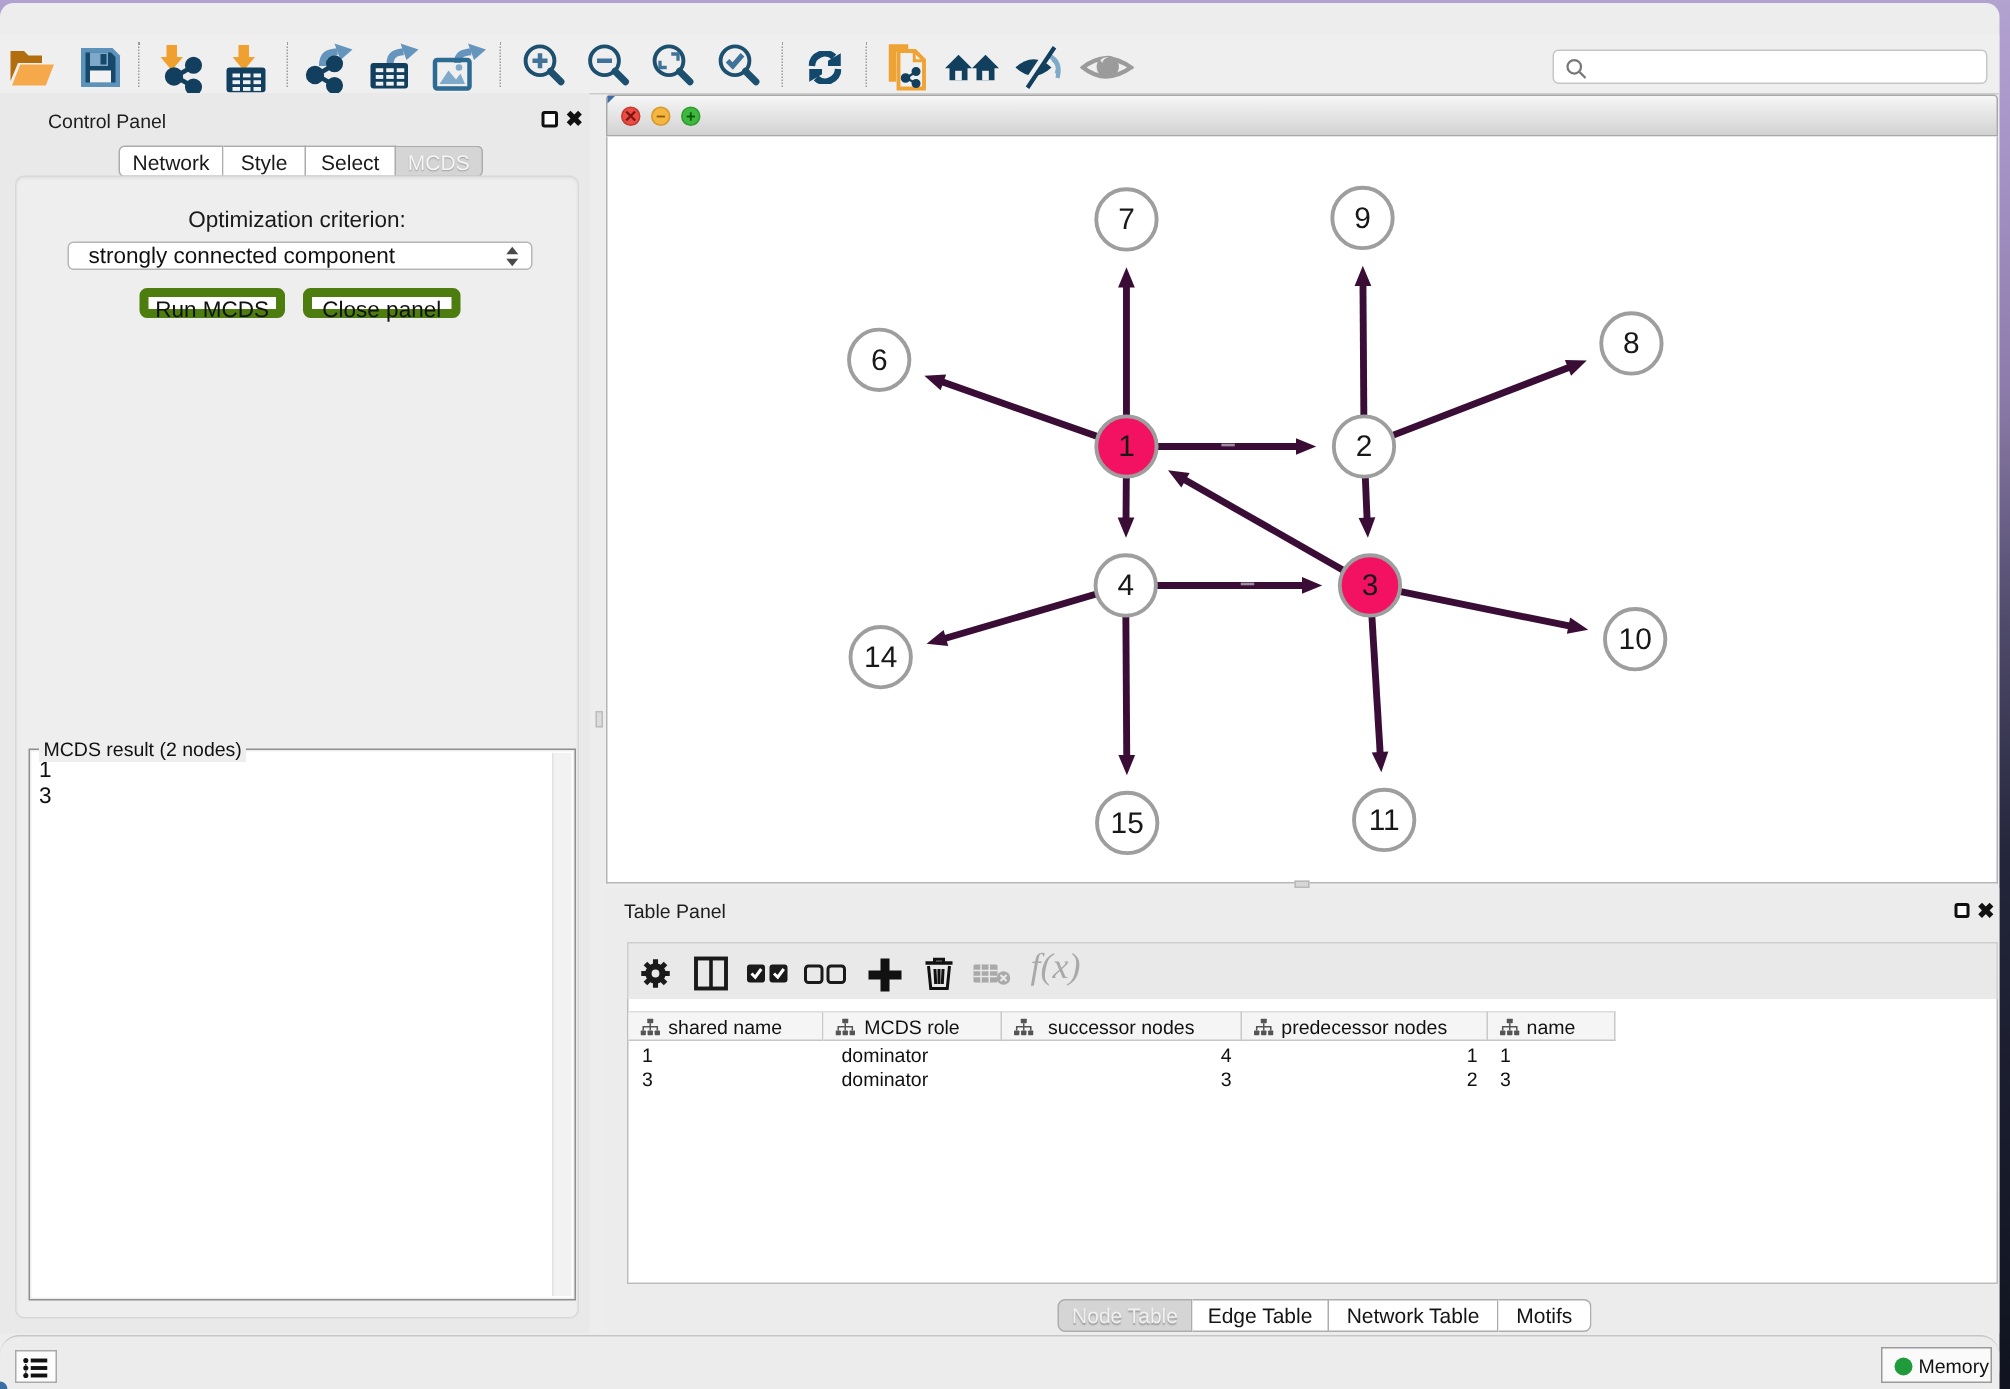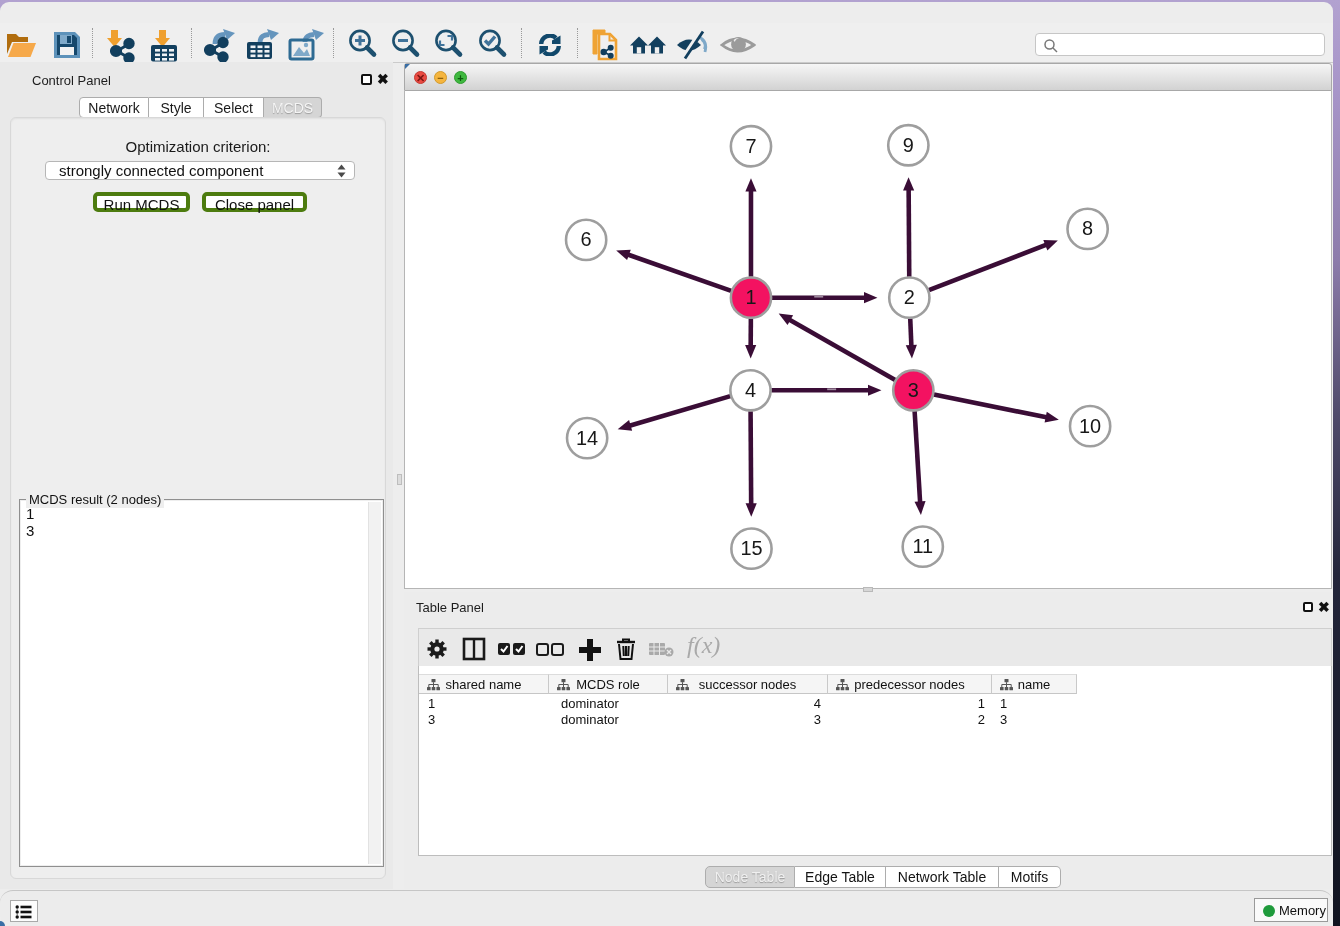--- a/index.html
+++ b/index.html
@@ -22,21 +22,21 @@
 .x-ico { position:absolute; font-size:14px; font-weight:bold; color:#111; }
 
 .tabrow { position:absolute; display:flex; }
 .tab { height:21px; line-height:20px; font-size:14px; text-align:center; background:#fff; border:1px solid #acacac; border-left:none; color:#1a1a1a; }
 .tab.first { border-left:1px solid #acacac; border-radius:4px 0 0 4px; }
 .tab.last { border-radius:0 4px 4px 0; }
 .tab.sel { background:#d5d5d5; color:#f5f5f5; text-shadow:0 1px 1px #999; }
 #tabpane { position:absolute; left:10px; top:55px; width:376px; height:762px; background:#eeeeee; border:1px solid #d8d8d8; border-radius:6px; box-shadow:inset 0 1px 2px rgba(0,0,0,0.06); }
 #optlabel { position:absolute; left:0; top:20px; width:100%; text-align:center; font-size:15px; color:#1a1a1a; }
 #combo { position:absolute; left:34px; top:43px; width:310px; height:19px; background:#fff; border:1px solid #b6b6b6; border-radius:4px; font-size:15px; color:#111; line-height:17px; padding-left:13px; }
-.btn { position:absolute; height:20px; background:#fff; border:4px solid #4d7c0f; border-radius:5px; font-size:15px; color:#111; text-align:center; line-height:18px; }
+.btn { position:absolute; height:20px; background:#fff; border:6px solid #4d7c0f; border-radius:5px; font-size:15px; color:#111; text-align:center; line-height:18px; }
 #fieldset { position:absolute; left:8px; top:381px; width:365px; height:368px; border:1px solid #8f8f8f; }
 #fieldset-legend { position:absolute; left:6px; top:-9px; background:#eeeeee; padding:0 3px; font-size:13px; color:#111; z-index:3; line-height:17px; }
 #fieldtext { position:absolute; left:1px; top:1px; right:1px; bottom:1px; background:#fff; font-size:15px; color:#111; padding:5px 0 0 5px; line-height:16.5px; }
 #fieldscroll { position:absolute; right:1px; top:1px; width:13px; bottom:1px; background:#f2f2f2; border-left:1px solid #e2e2e2; }
 
 #netwin { position:absolute; left:404px; top:61px; width:928px; height:527px; }
 #nettitle { position:absolute; left:0; top:0; width:100%; height:28px; background:linear-gradient(180deg,#f6f6f6,#dddddd 70%,#d2d2d2); border:1px solid #a8a8a8; border-radius:3px 3px 0 0; }
 #nettext { position:absolute; left:0; top:5px; width:100%; text-align:center; font-size:13px; color:#2a2a2a; }
 .mac { position:absolute; top:7px; width:13px; height:13px; border-radius:50%; font-size:11px; font-weight:bold; text-align:center; line-height:12px; }
 #netbody { position:absolute; left:0; top:28px; width:928px; height:498px; background:#fff; border:1px solid #b5b5b5; border-top:none; }

